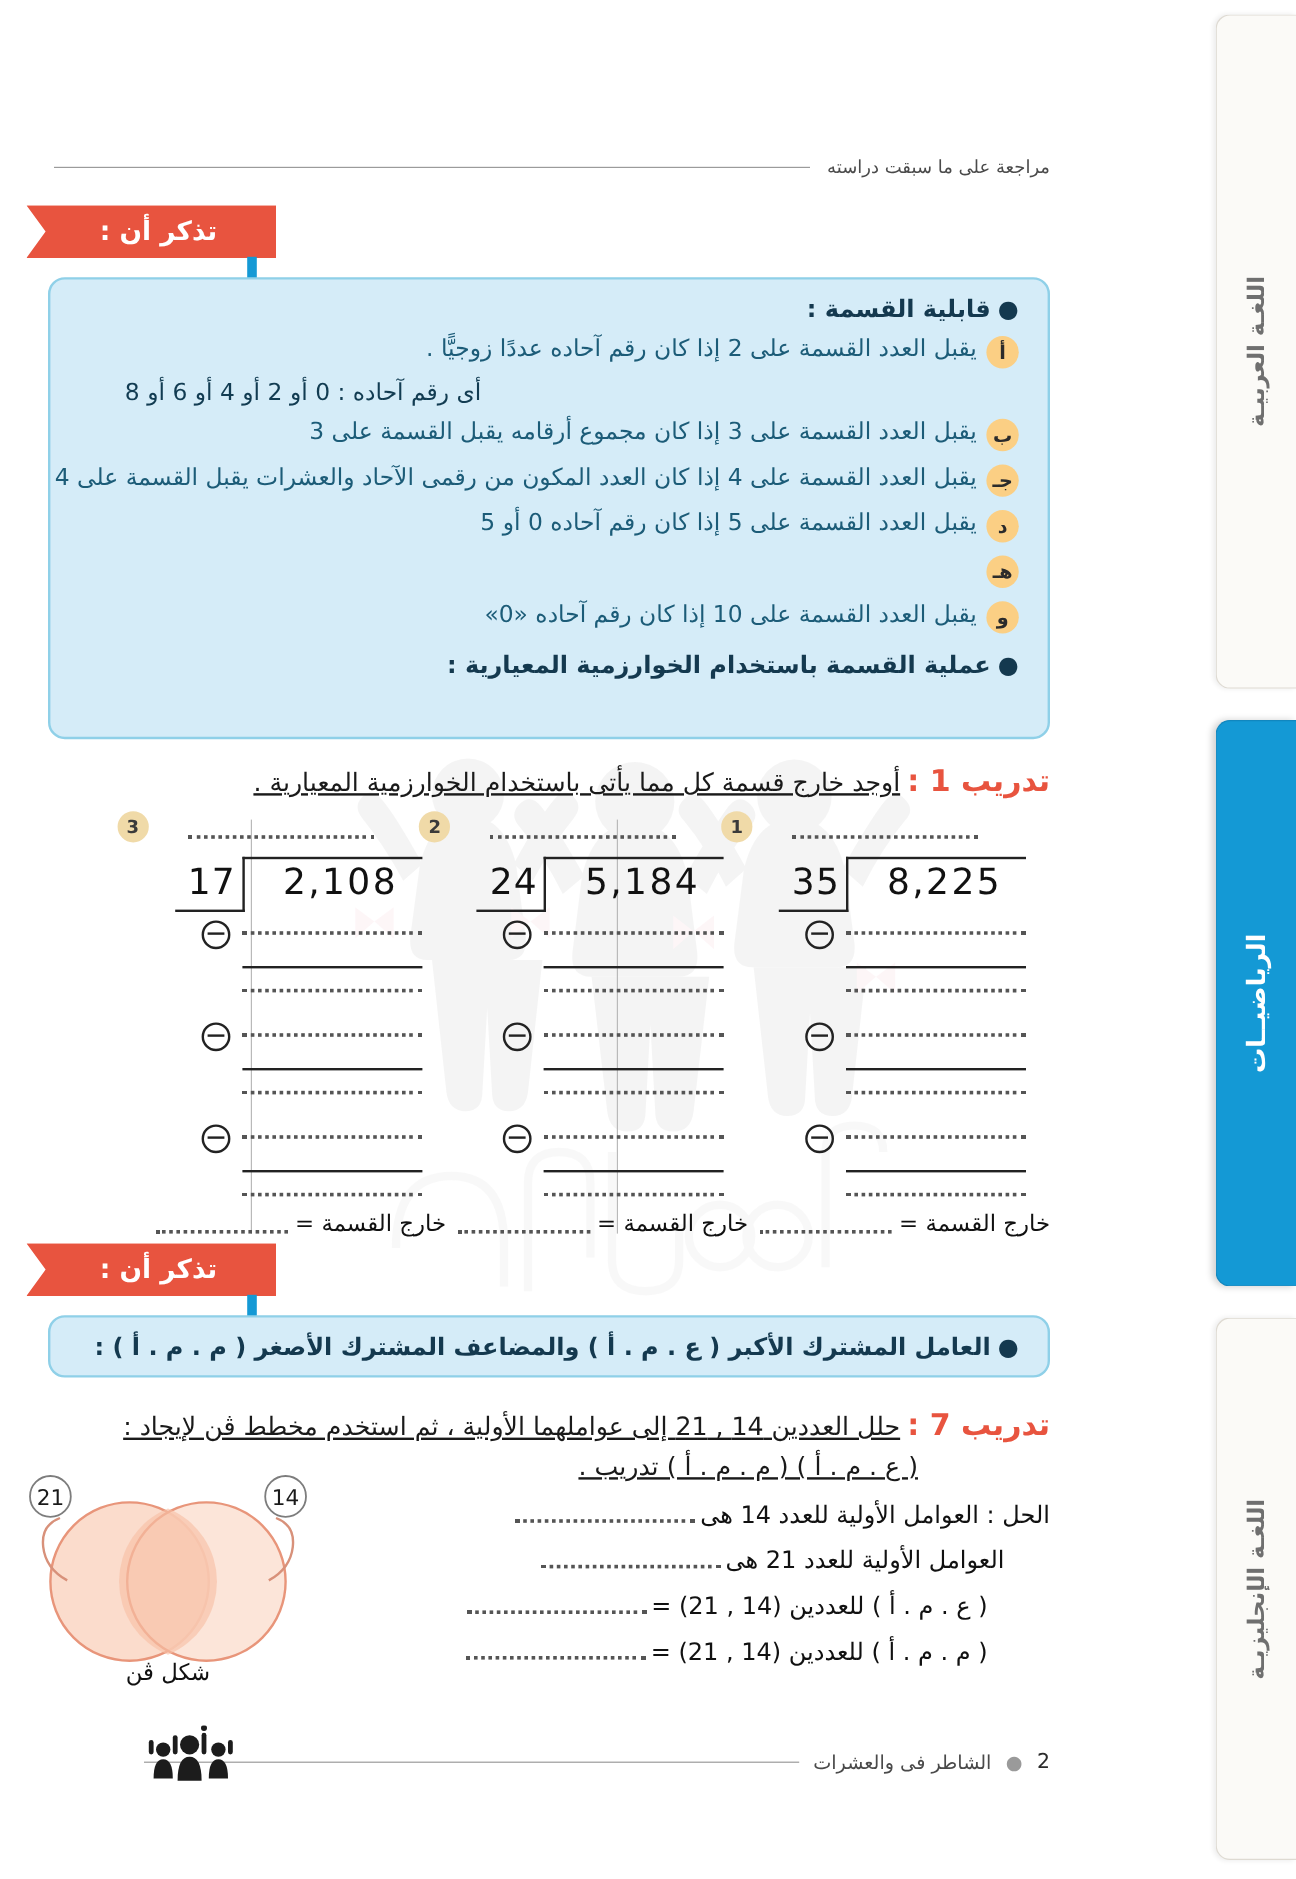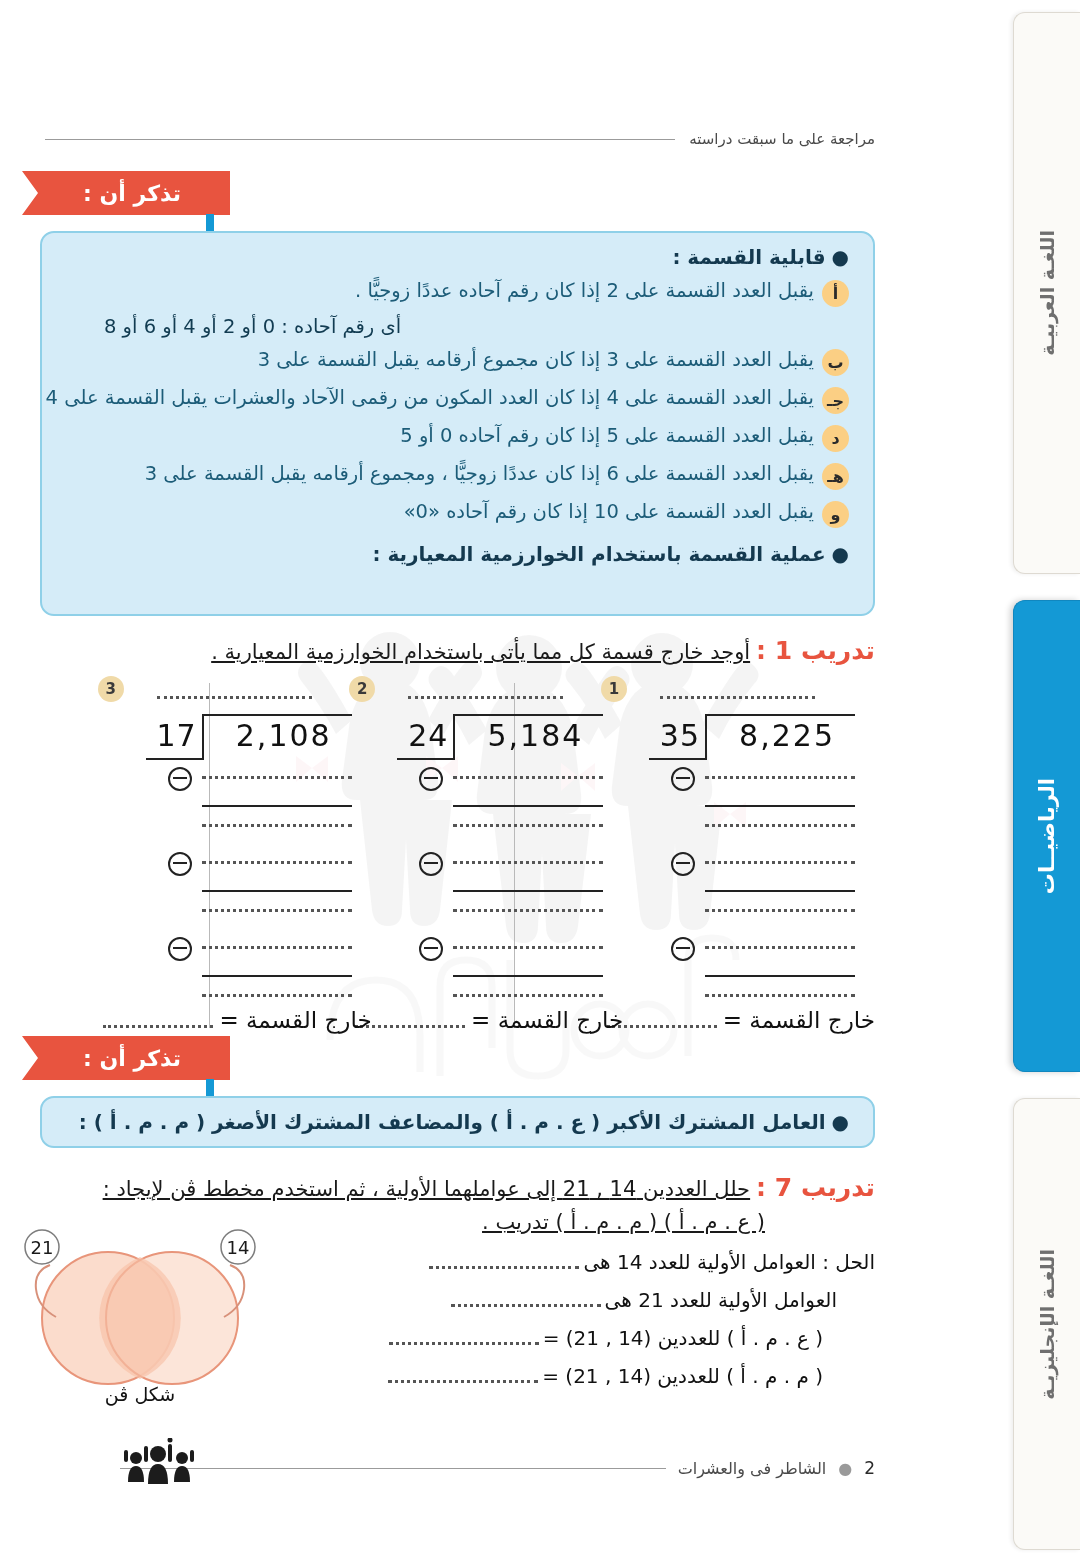--- a/index.html
+++ b/index.html
@@ -144,21 +144,21 @@
     border:2px solid #222;box-sizing:border-box;
   }
   .minus-ic::before{
     content:"";position:absolute;left:3px;top:8px;width:14px;height:2px;background:#222;
   }
   .dline{position:absolute;right:0;width:150px;border-bottom:3px dotted #555;height:1px;}
   .sline{position:absolute;right:0;width:150px;height:2px;background:#222;}
 
   .quot-label{
     position:absolute;bottom:-2px;right:0;width:280px;
-    direction:rtl;font-size:23px;color:#111;
+    direction:rtl;font-size:19px;color:#111;
     display:flex;align-items:center;justify-content:flex-start;
   }
   .quot-label .eqdots{
     display:inline-block;width:110px;border-bottom:3px dotted #555;height:14px;margin-right:6px;
   }
 
   
   .ans-block{position:absolute;right:125px;top:1222px;width:520px;direction:rtl;text-align:right;}
   .ans-line{
     display:flex;align-items:baseline;justify-content:flex-start;
@@ -259,21 +259,20 @@
       <div class="rule-row">
         <span class="marker">جـ</span>
         <span class="rule-text">يقبل العدد القسمة على 4 إذا كان العدد المكون من رقمى الآحاد والعشرات يقبل القسمة على 4</span>
       </div>
       <div class="rule-row">
         <span class="marker">د</span>
         <span class="rule-text">يقبل العدد القسمة على 5 إذا كان رقم آحاده 0 أو 5</span>
       </div>
       <div class="rule-row">
         <span class="marker">هـ</span>
-        <span class="rule-text">يقبل العدد القسمة على 6 إذا كان عددًا زوجيًّا ، ومجموع أرقامه يقبل القسمة على 3</span>
       </div>
       <div class="rule-row">
         <span class="marker">و</span>
         <span class="rule-text">يقبل العدد القسمة على 10 إذا كان رقم آحاده «0»</span>
       </div>
 
       <div class="bullet-line box1-foot">
         <span class="bullet-dot">●</span>
         <span>عملية القسمة باستخدام الخوارزمية المعيارية :</span>
       </div>

